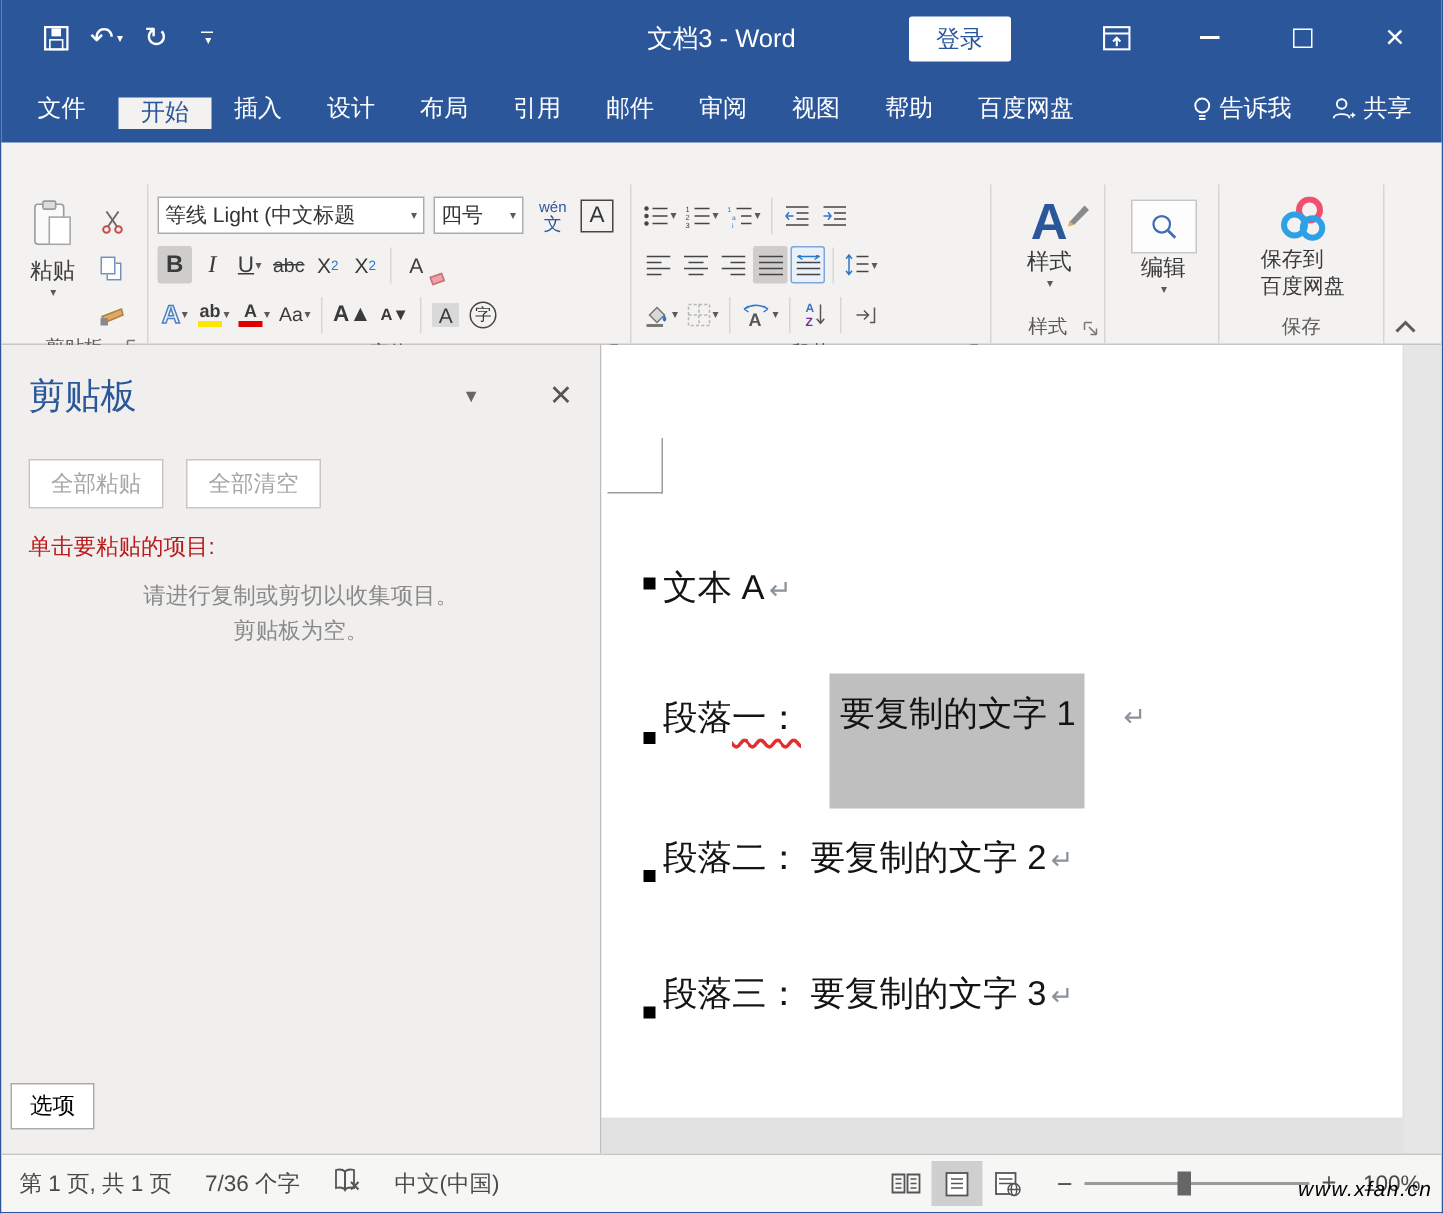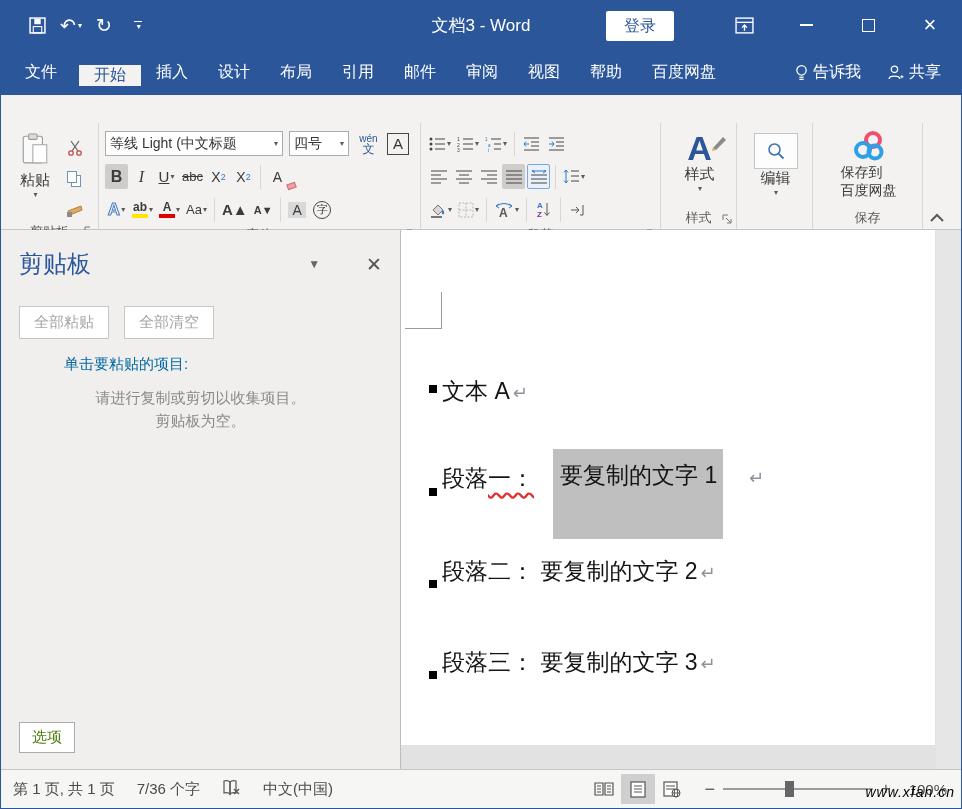--- a/index.html
+++ b/index.html
@@ -98,23 +98,23 @@
 
   
   .main { flex:1; display:flex; min-height:0; }
   .pane { width:400px; background:#f0efee; border-right:1px solid #bdbdbd; position:relative; flex:none; }
   .pane-title { display:flex; align-items:center; padding:18px 18px 0 18px; }
   .pane-title .pt { font-size:24px; color:#2b579a; }
   .pane-title .pcaret { margin-left:auto; margin-right:46px; color:#666; font-size:12px; }
   .pane-title .pclose { color:#555; font-size:19px; }
   .pane-btns { display:flex; gap:15px; padding:26px 18px 0 18px; }
   .pane-btn { background:#fff; border:1px solid #c8c6c4; color:#a6a6a6; font-size:15px; padding:6px 14px; }
-  .pane-hint { font-size:15px; color:#0369a1; padding:16px 18px 0 18px;margin-left:45px; }
+  .pane-hint { font-size:15px; color:#b91c1c; padding:16px 18px 0 18px; }
   .pane-empty { font-size:15px; color:#8a8a8a; text-align:center; margin-top:12px; line-height:23px; padding:0 10px; }
-  .pane-options { position:absolute; left:18px; bottom:16px; background:#fff; border:1px solid #ababab; color:#4d7c0f; font-size:15px; padding:5px 12px; }
+  .pane-options { position:absolute; left:6px; bottom:16px; background:#fff; border:1px solid #ababab; color:#000000; font-size:15px; padding:5px 12px; }
 
   .docarea { flex:1; background:#e2e2e2; position:relative; min-width:0; }
   .page { position:absolute; left:0; top:0; width:534px; height:515px; background:#fff; }
   .doc-scroll { position:absolute; right:0; top:0; width:25px; bottom:0; background:#e6e6e6; }
   .corner-v { position:absolute; left:40px; top:62px; width:1px; height:37px; background:#9b9b9b; }
   .corner-h { position:absolute; left:4px; top:98px; width:37px; height:1px; background:#9b9b9b; }
   .doctext { position:absolute; font-size:23px; color:#141414; white-space:nowrap; line-height:30px; }
   .pmark { color:#8d939a; font-size:18px; margin-left:3px; }
   .sqm { position:absolute; width:8px; height:8px; background:#000; }
   .selbox { position:absolute; left:152px; top:219px; width:170px; height:90px; background:#bfbfbf; }

